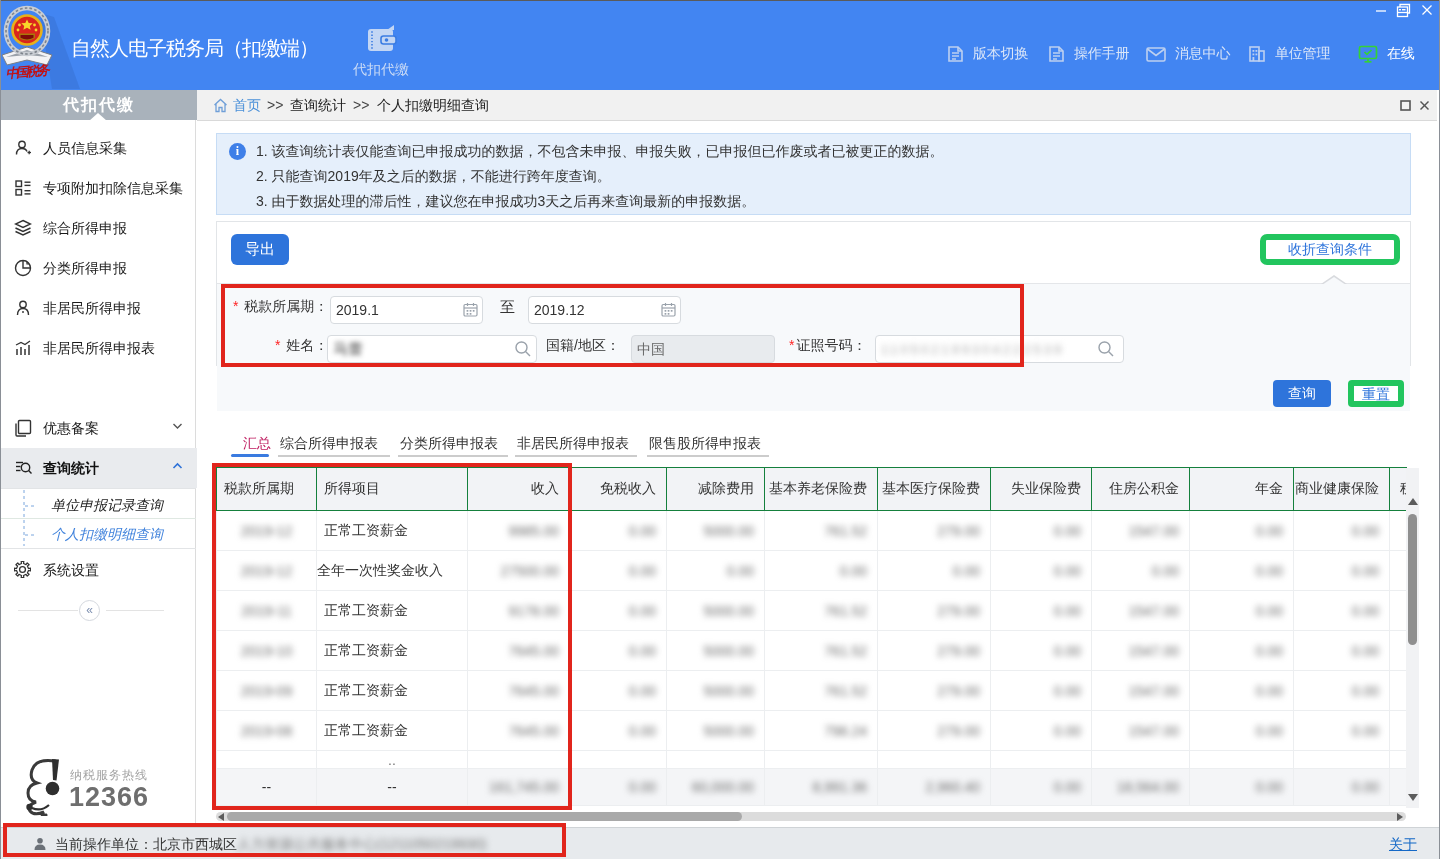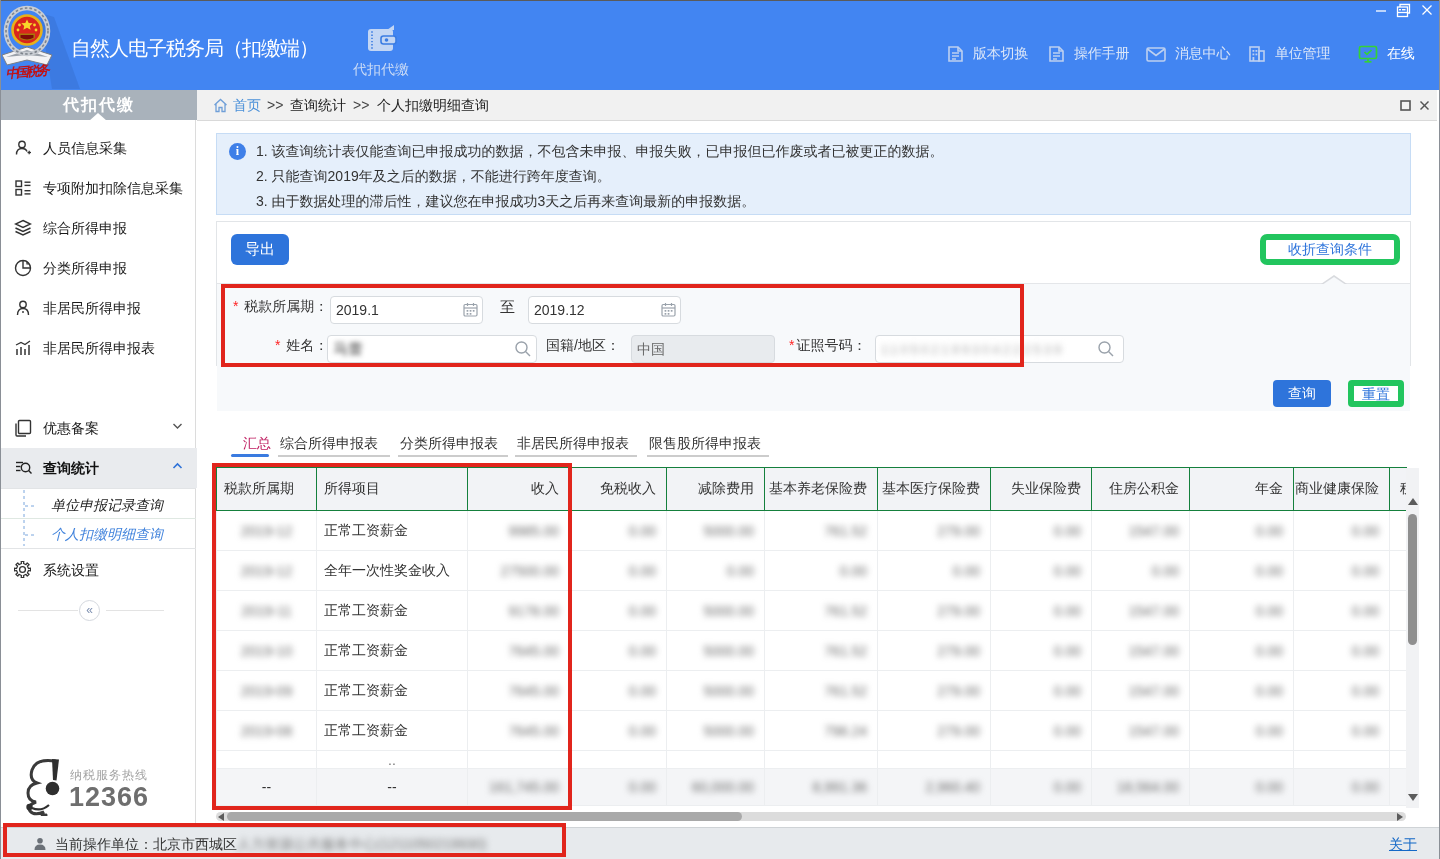--- a/index.html
+++ b/index.html
@@ -425,21 +425,21 @@
             <td class="num"><span class="blurnum">761.52</span></td>
             <td class="num"><span class="blurnum">279.00</span></td>
             <td class="num"><span class="blurnum">0.00</span></td>
             <td class="num"><span class="blurnum">1547.00</span></td>
             <td class="num"><span class="blurnum">0.00</span></td>
             <td class="num"><span class="blurnum">0.00</span></td>
             <td></td>
           </tr>
       <tr>
             <td style="text-align:center"><span class="blurnum">2019-12</span></td>
-            <td style="padding-left:7px">全年一次性奖金收入</td>
+            <td style="">全年一次性奖金收入</td>
             <td class="num"><span class="blurnum">27500.00</span></td>
             <td class="num"><span class="blurnum">0.00</span></td>
             <td class="num"><span class="blurnum">0.00</span></td>
             <td class="num"><span class="blurnum">0.00</span></td>
             <td class="num"><span class="blurnum">0.00</span></td>
             <td class="num"><span class="blurnum">0.00</span></td>
             <td class="num"><span class="blurnum">0.00</span></td>
             <td class="num"><span class="blurnum">0.00</span></td>
             <td class="num"><span class="blurnum">0.00</span></td>
             <td></td>

